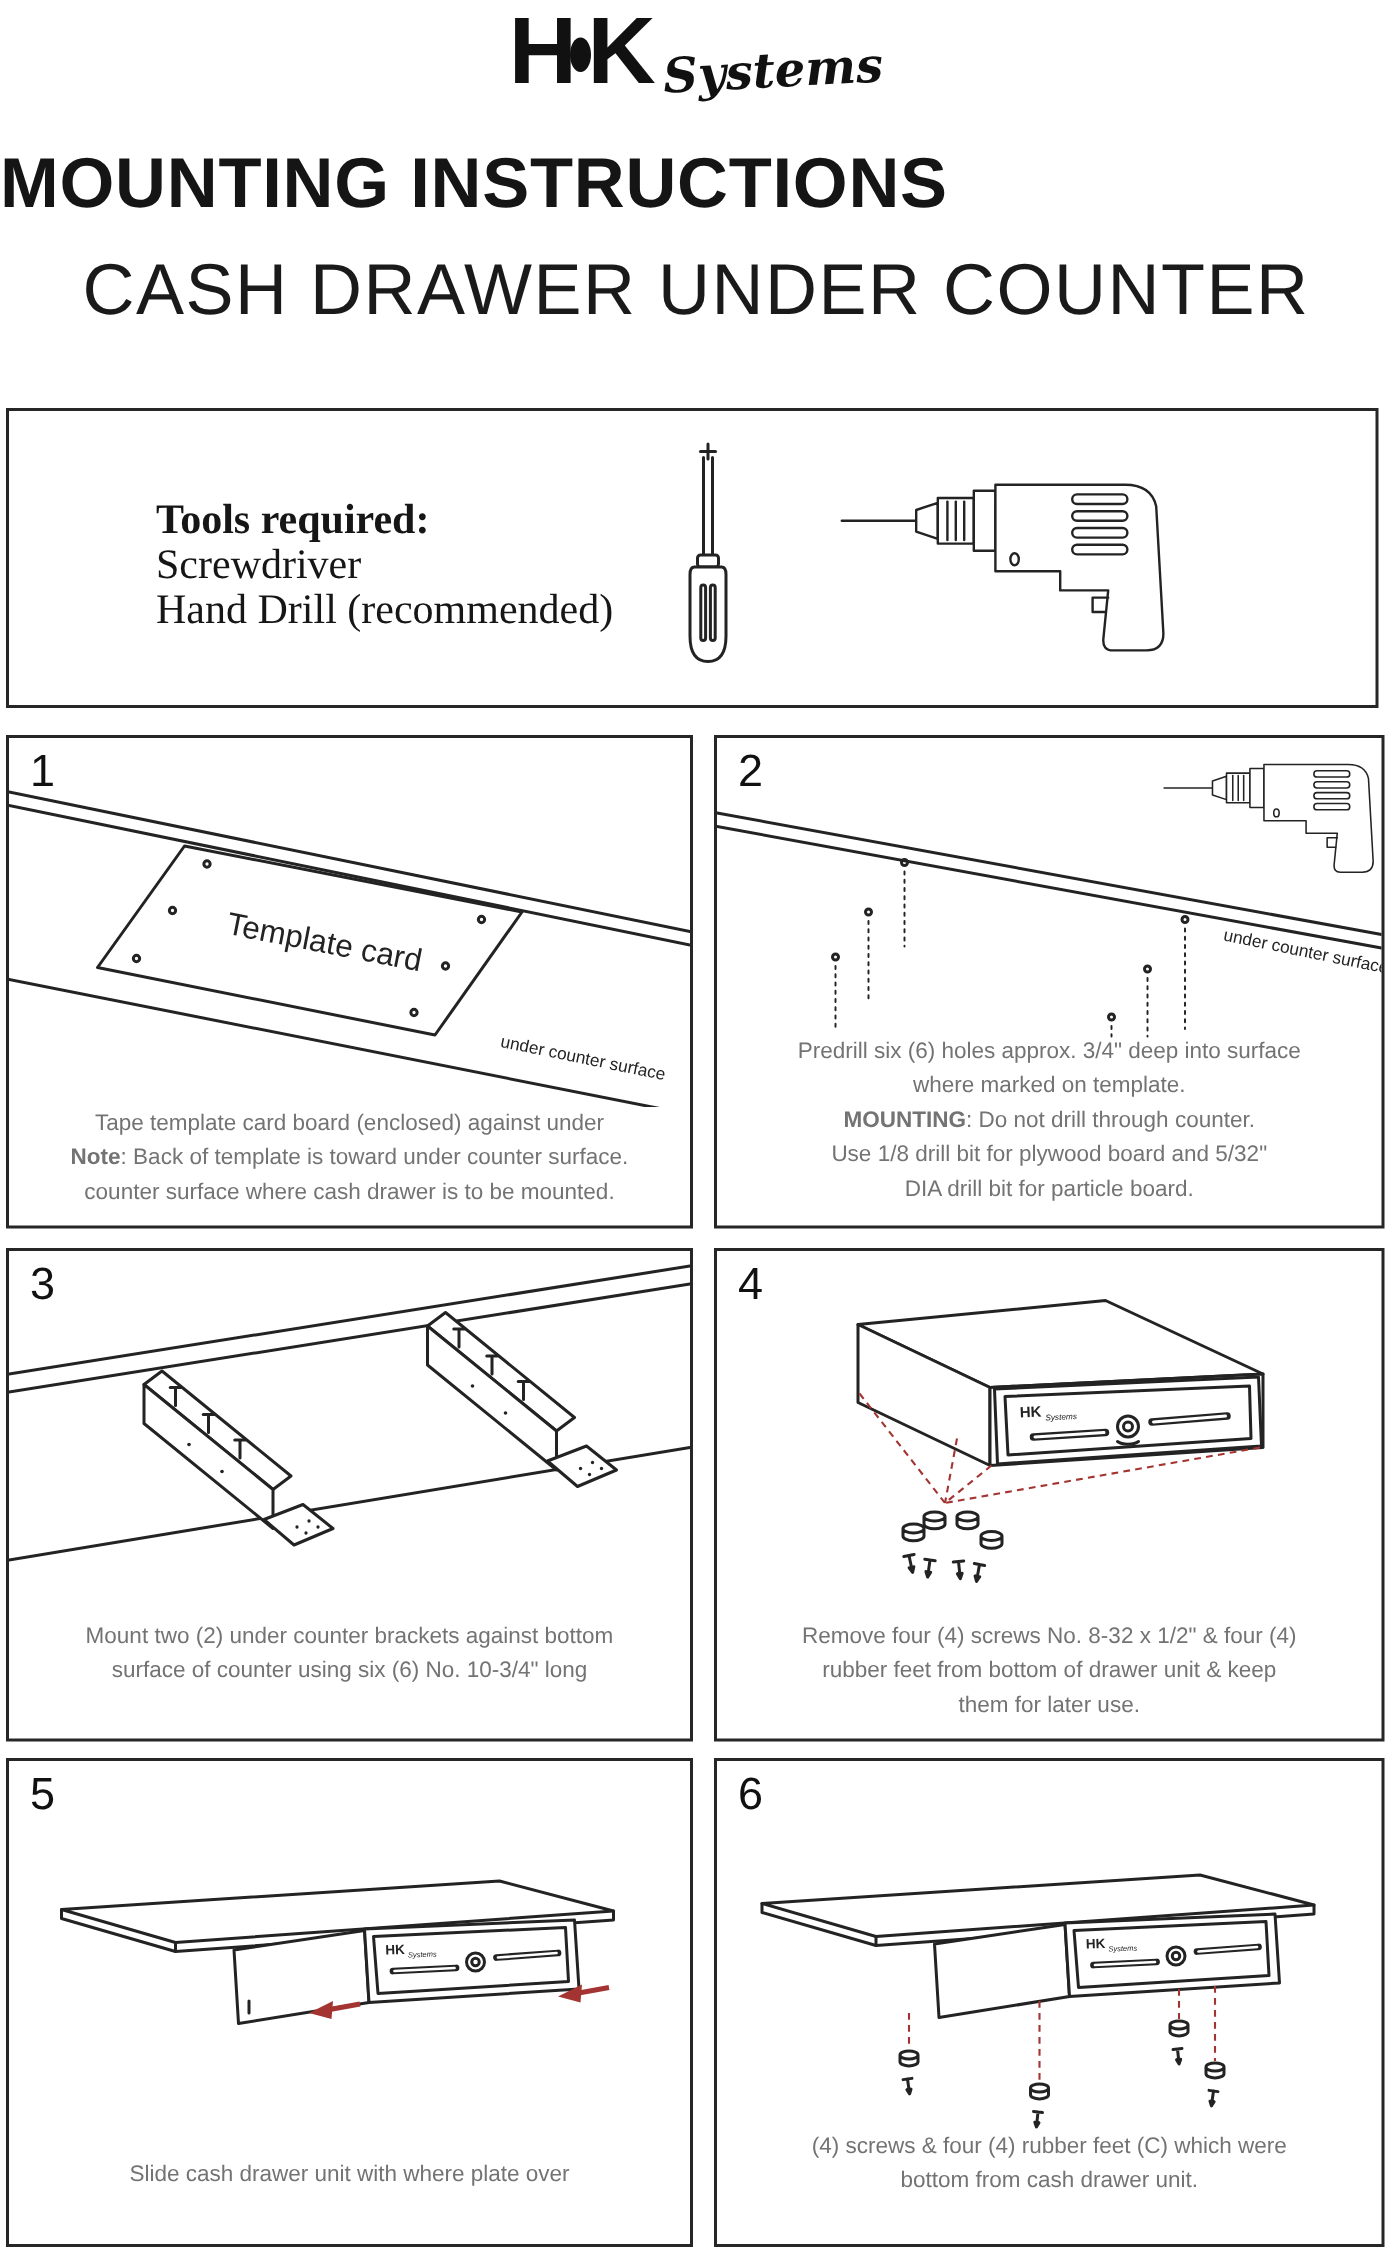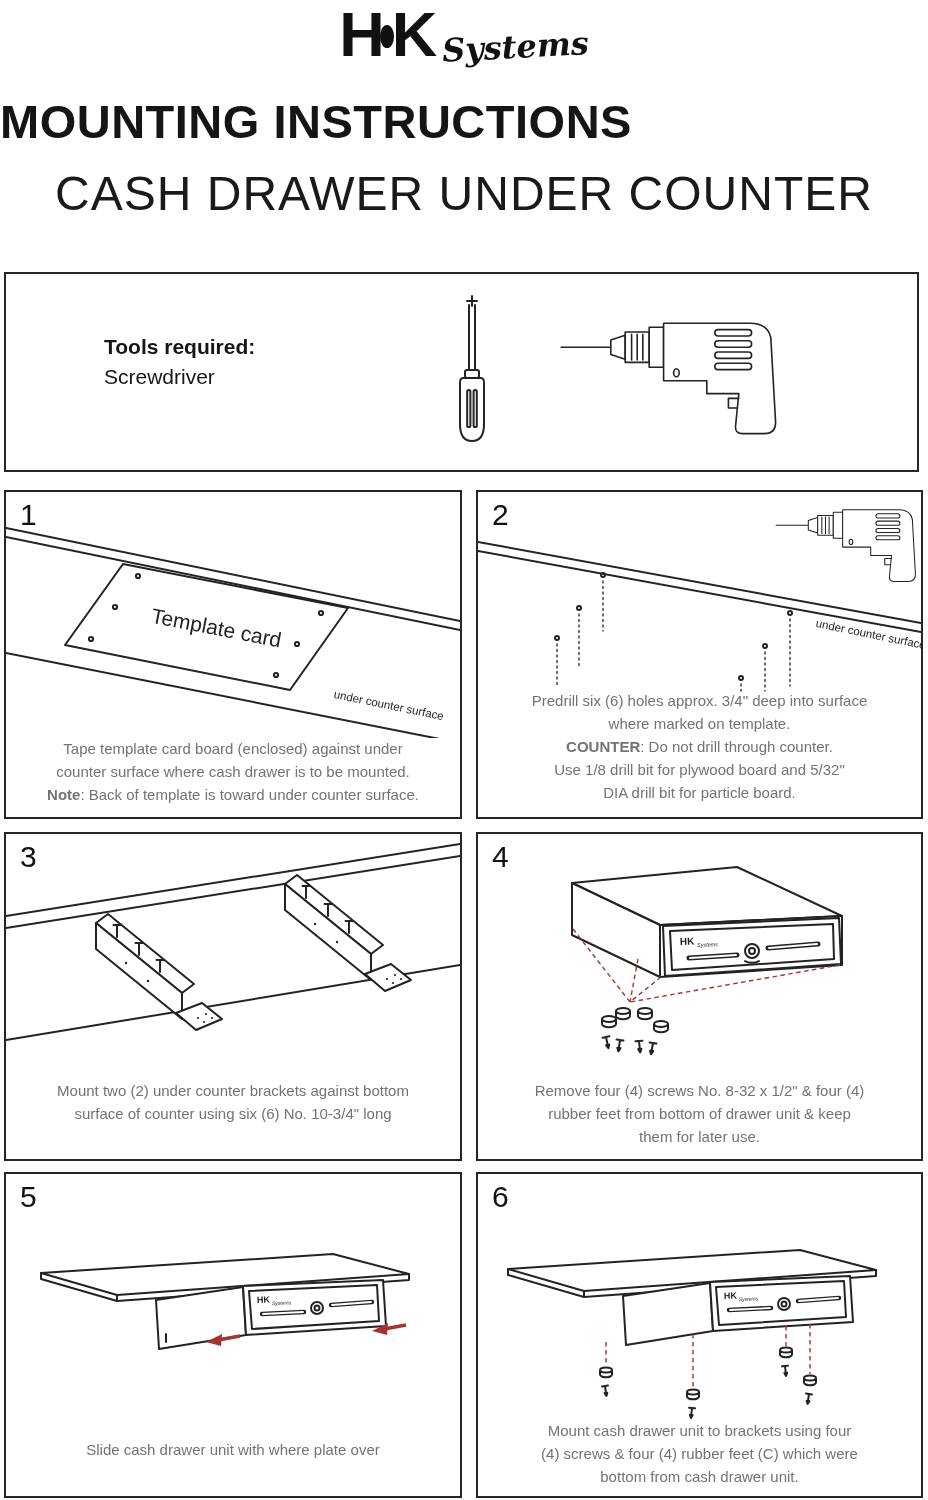--- a/index.html
+++ b/index.html
@@ -11,21 +11,21 @@
   .logo .dot{width:14px;height:23px;background:#111;border-radius:50%;margin:21px -2px 0 -2px;}
   .logo .script{font-family:"DejaVu Serif",serif;font-style:italic;font-weight:bold;
                 font-size:32px;margin:24px 0 0 8px;transform:rotate(-3deg);color:#111;}
   .title{position:absolute;top:94px;left:0;width:100%;text-align:left;
          font-size:47px;font-weight:bold;letter-spacing:0.5px;color:#151515;}
   .subtitle{position:absolute;top:166px;left:0;width:100%;text-align:center;
             font-size:48px;font-weight:400;letter-spacing:1px;color:#1a1a1a;}
   
   .box{position:absolute;border:2.5px solid #262626;background:#fff;box-sizing:content-box;}
   .tools{left:4px;top:272px;width:911px;height:196px;}
-  .tools-text{position:absolute;left:98px;top:58px;font-size:21px;line-height:30px;color:#161616;}
+  .tools-text{position:absolute;left:98px;top:58px;font-size:28px;line-height:30px;color:#161616;font-family:Liberation Serif, serif;}
   .tools-text .bold{font-weight:bold;}
   .p1{left:4px;top:490px;width:454px;height:325px;}
   .p2{left:476px;top:490px;width:443px;height:325px;}
   .p3{left:4px;top:832px;width:454px;height:325px;}
   .p4{left:476px;top:832px;width:443px;height:325px;}
   .p5{left:4px;top:1172px;width:454px;height:322px;}
   .p6{left:476px;top:1172px;width:443px;height:322px;}
   .num{position:absolute;top:6px;left:14px;font-size:30px;font-weight:400;color:#111;}
   .illus{position:absolute;top:0;left:0;}
   .caption{position:absolute;left:0;width:100%;text-align:center;font-size:15px;line-height:23px;color:#737373;}
@@ -52,20 +52,21 @@
     <span class="hk">K</span>
     <span class="script">Systems</span>
   </div>
   <div class="title">MOUNTING INSTRUCTIONS</div>
   <div class="subtitle">CASH DRAWER UNDER COUNTER</div>
 
   <div class="box tools">
     <div class="tools-text">
       <div class="bold">Tools required:</div>
       <div>Screwdriver</div>
+      <div>Hand Drill (recommended)</div>
     </div>
     <svg class="illus" width="911" height="196" viewBox="0 0 911 196">
 
       <g transform="translate(444,18)">
         <line x1="22" y1="4" x2="22" y2="14" class="k"></line>
         <line x1="17" y1="9" x2="27" y2="9" class="k"></line>
         <line x1="19" y1="13" x2="19" y2="78" class="k"></line>
         <line x1="25" y1="13" x2="25" y2="78" class="k"></line>
         <rect x="15" y="78" width="14" height="8" rx="2" class="kf"></rect>
         <path class="kf" d="M13,86 H31 Q34,86 34,91 L34,132 Q34,149 22,149 Q10,149 10,132 L10,91 Q10,86 13,86 Z"></path>
@@ -107,22 +108,22 @@
         <circle cx="315" cy="121" r="2.1" class="k" stroke-width="1.3"></circle>
         <circle cx="291" cy="152" r="2.1" class="k" stroke-width="1.3"></circle>
         <circle cx="270" cy="183" r="2.1" class="k" stroke-width="1.3"></circle>
         <text transform="translate(209,143) rotate(11)" text-anchor="middle" class="kt" font-size="21">Template card</text>
       </g>
       <text transform="translate(382,217) rotate(11.5)" text-anchor="middle" class="kt" font-size="11.5">under counter surface</text>
     </svg>
     <div class="num">1</div>
     <div class="caption cap1">
       <div class="cline"><b></b><span>Tape template card board (enclosed) against under</span></div>
+      <div class="cline"><b>Note</b><span>: Back of template is toward under counter surface.</span></div>
       <div class="cline"><b></b><span>counter surface where cash drawer is to be mounted.</span></div>
-      <div class="cline"><b>Note</b><span>: Back of template is toward under counter surface.</span></div>
     </div>
   </div>
 
   <div class="box p2">
     <svg class="illus" width="443" height="205" viewBox="0 0 443 205">
       <g>
         <line x1="0" y1="50" x2="443" y2="131" class="k" stroke-width="1.7"></line>
         <line x1="0" y1="59" x2="443" y2="140" class="k" stroke-width="1.7"></line>
       </g>
       <g transform="translate(296,0) scale(0.52)">
@@ -154,21 +155,21 @@
           <line x1="287" y1="160" x2="287" y2="199" class="k dash"></line>
         <circle cx="312" cy="121" r="2" class="k" stroke-width="1.3"></circle>
           <line x1="312" y1="127" x2="312" y2="194" class="k dash"></line>
       </g>
       <text transform="translate(392,146) rotate(11.5)" text-anchor="middle" class="kt" font-size="11.5">under counter surface</text>
     </svg>
     <div class="num">2</div>
     <div class="caption cap2">
       <div class="cline"><b></b><span>Predrill six (6) holes approx. 3/4" deep into surface</span></div>
       <div class="cline"><b></b><span>where marked on template.</span></div>
-      <div class="cline"><b>COUNTER</b><span>: Do not drill through counter.</span></div>
+      <div class="cline"><b>MOUNTING</b><span>: Do not drill through counter.</span></div>
       <div class="cline"><b></b><span>Use 1/8 drill bit for plywood board and 5/32"</span></div>
       <div class="cline"><b></b><span>DIA drill bit for particle board.</span></div>
     </div>
   </div>
 
   <div class="box p3">
     <svg class="illus" width="454" height="246" viewBox="0 0 454 246">
       <g>
         <line x1="0" y1="82" x2="454" y2="10" class="k" stroke-width="1.7"></line>
         <line x1="0" y1="94" x2="454" y2="22" class="k" stroke-width="1.7"></line>
@@ -323,19 +324,18 @@
         <line x1="308" y1="152" x2="308" y2="172" class="rdash"></line>
         <path class="kf" stroke-width="1.6" transform="translate(308,176)" d="M-6,0 a6,2.6 0 1 0 12,0 a6,2.6 0 1 0 -12,0 v4.5 a6,2.8 0 0 0 12,0 v-4.5"></path>
         <path class="k" stroke-width="1.7" transform="translate(307,192) rotate(-6)" d="M-3,0 H3 M0,0 V7 M-1.4,7 L0,10 L1.4,7"></path>
         <line x1="332" y1="150" x2="332" y2="200" class="rdash"></line>
         <path class="kf" stroke-width="1.6" transform="translate(332,204)" d="M-6,0 a6,2.6 0 1 0 12,0 a6,2.6 0 1 0 -12,0 v4.5 a6,2.8 0 0 0 12,0 v-4.5"></path>
         <path class="k" stroke-width="1.7" transform="translate(331,220) rotate(8)" d="M-3,0 H3 M0,0 V7 M-1.4,7 L0,10 L1.4,7"></path>
       </g>
     </svg>
     <div class="num">6</div>
     <div class="caption cap6">
-      <div class="cline"><b></b><span>Mount cash drawer unit to brackets using four</span></div>
       <div class="cline"><b></b><span>(4) screws &amp; four (4) rubber feet (C) which were</span></div>
       <div class="cline"><b></b><span>bottom from cash drawer unit.</span></div>
     </div>
   </div>
 
 </div>
 
 </body></html>

